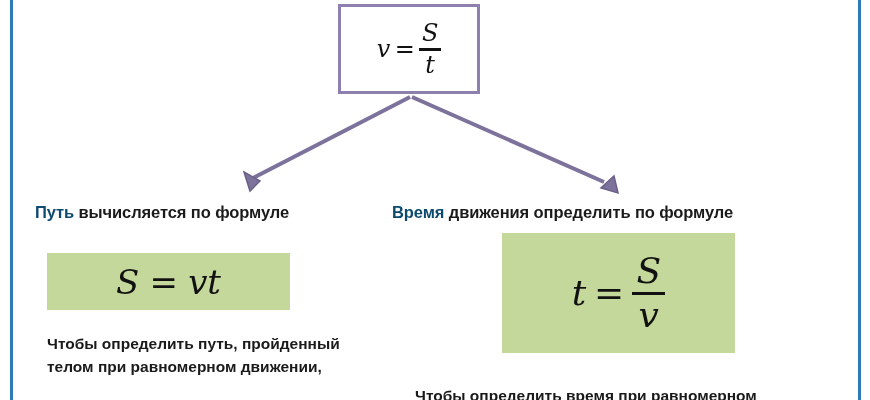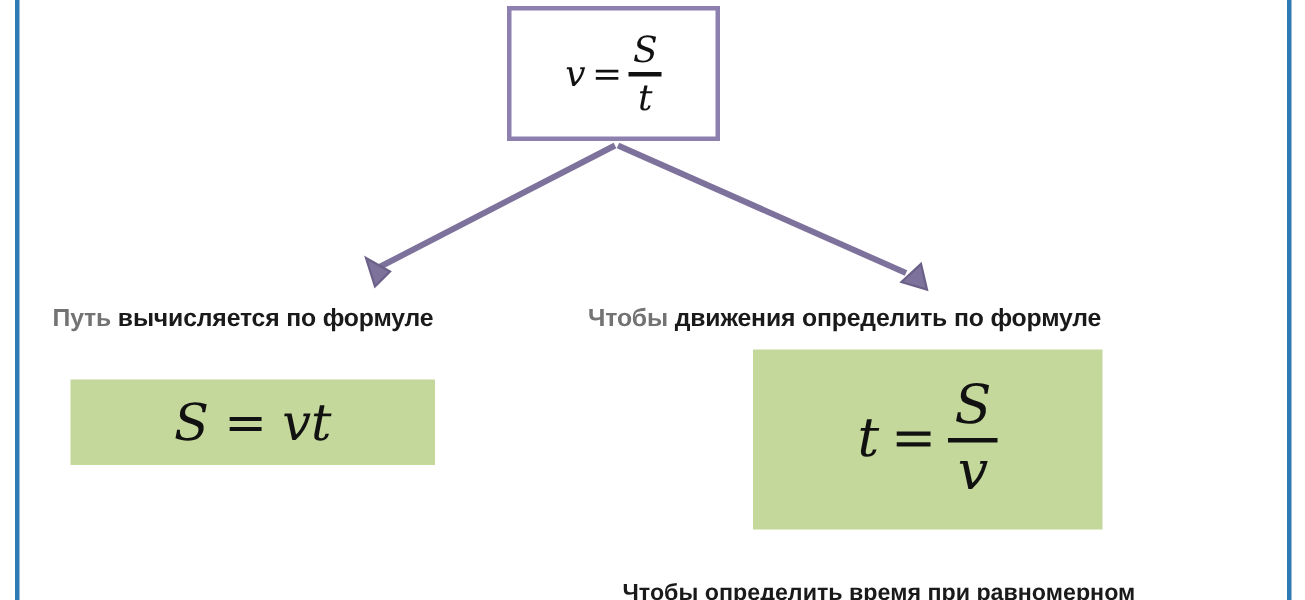--- a/index.html
+++ b/index.html
@@ -95,21 +95,21 @@
 
   
   .heading {
     position: absolute;
     font-size: 16.5px;
     font-weight: bold;
     color: #1a1a1a;
     white-space: nowrap;
     letter-spacing: -0.1px;
   }
-  .heading .hl { color: #737373; }
+  .heading .hl { color: #0c4a6e; }
   #heading-left  { left: 35px;  top: 203px; }
   #heading-right { left: 392px; top: 203px; }
 
   
   .green-panel {
     position: absolute;
     background: #c5d89b;
     display: flex;
     align-items: center;
     justify-content: center;
@@ -189,23 +189,24 @@
   </div>
 
   <div class="green-panel" id="green-left">
     <span class="math">
       <span class="script">S</span>
       <span class="op">=</span>
       <span class="script">vt</span>
     </span>
   </div>
 
+  <div class="body-text" id="body-left">Чтобы определить путь, пройденный телом при равномерном движении,</div>
 
   <div class="heading" id="heading-right">
-    <span class="hl">Чтобы</span><span> движения определить по формуле</span>
+    <span class="hl">Время</span><span> движения определить по формуле</span>
   </div>
 
   <div class="green-panel" id="green-right">
     <span class="math">
       <span class="script">t</span>
       <span class="op">=</span>
       <span class="frac">
         <span class="num script">S</span>
         <span class="bar"></span>
         <span class="den script">v</span>

